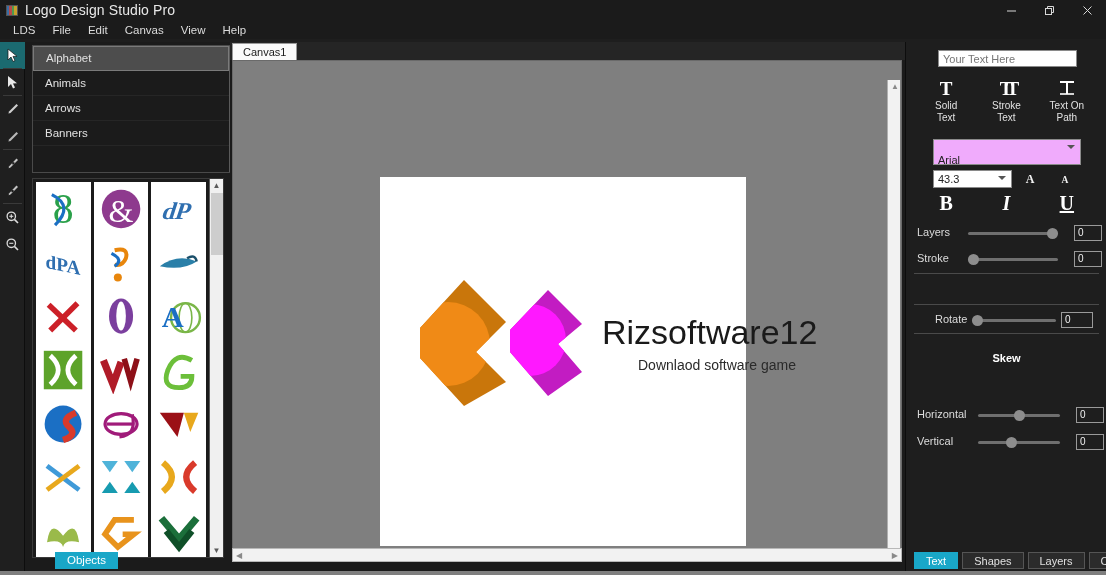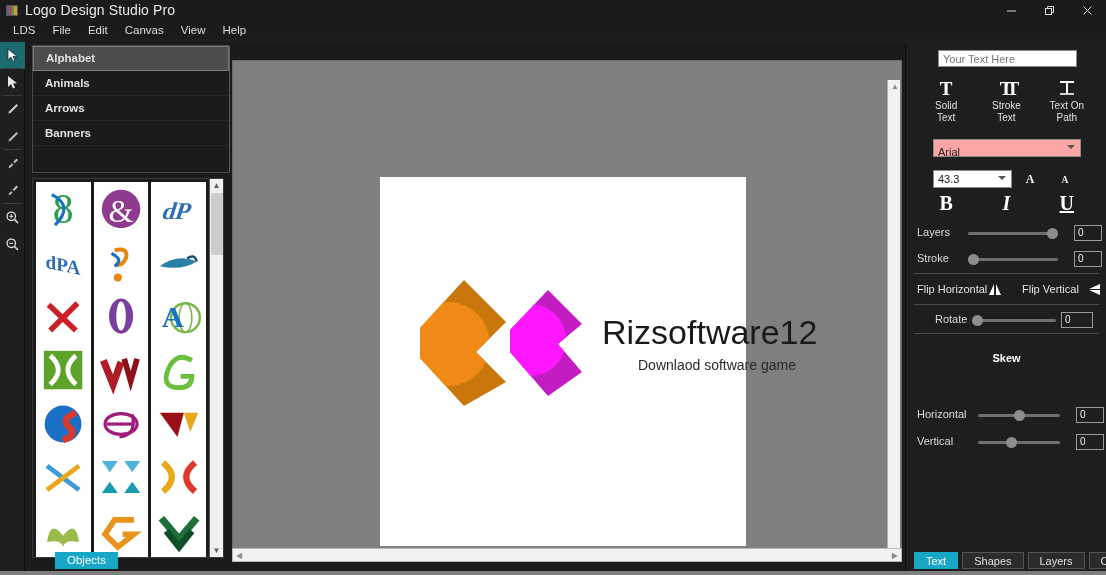--- a/index.html
+++ b/index.html
@@ -54,21 +54,21 @@
   }
   .tool svg { display: block; }
 
   
   .leftpanel {
     position: absolute; left: 25px; top: 42px; width: 205px; height: 533px;
     background: #1b1b1b;
   }
   .cat-list-wrap {
     position: absolute; left: 7px; top: 3px; width: 212px; height: 128px;
-    background: #1b1b1b; border: 1px solid #4a4a4a; display: flex; font-weight: bold;
+    background: #1b1b1b; border: 1px solid #4a4a4a; display: flex;
   }
   .cat-list { flex: 1; overflow: hidden; }
   .cat-item {
     height: 25px; line-height: 25px; padding-left: 12px;
     color: #e0e0e0; font-size: 11.5px; border-bottom: 1px solid #262626;
   }
   .cat-item.selected { background: #4d4d4d; border: 1px solid #7a7a7a; line-height: 23px; }
 
   .vscroll {
     width: 14px; background: #f0f0f0; border-left: 1px solid #5a5a5a;
@@ -151,22 +151,22 @@
   .mode-btn {
     width: 54px; display: flex; flex-direction: column; align-items: center;
     color: #e2e2e2; font-size: 10px; line-height: 11.5px; text-align: center;
   }
   .mode-glyph {
     font-family: "Liberation Serif", serif; font-size: 19px; color: #fff;
     height: 22px; line-height: 22px; font-weight: bold;
   }
   .font-select {
     position: absolute; left: 27px; top: 97px; width: 148px; height: 18px;
-    background: #fca5a5; border: 1px solid #8a8a8a; color: #222; font-size: 11px;
-    padding: 4px 4px; line-height: 16px;
+    background: #f0abfc; border: 1px solid #8a8a8a; color: #222; font-size: 11px;
+    padding: 12px 4px; line-height: 16px;
   }
   .sel-caret {
     position: absolute; right: 5px; top: 5px; width: 0; height: 0;
     border-left: 4px solid transparent; border-right: 4px solid transparent;
     border-top: 4px solid #555;
   }
   .size-select {
     position: absolute; left: 27px; top: 128px; width: 79px; height: 18px;
     background: #fff; border: 1px solid #8a8a8a; color: #222; font-size: 11px;
     padding: 0 4px; line-height: 16px;
@@ -477,20 +477,23 @@
         <div class="arw">▲</div>
         <div class="thumb" style="top:14px;height:62px;"></div>
         <div class="arw">▼</div>
       </div>
     </div>
 
     <div class="objects-tab">Objects</div>
   </div>
 
   <div class="canvasarea">
+    <div class="canvas-tabstrip">
+      <div class="canvas-tab">Canvas1</div>
+    </div>
 
     <div class="canvas-viewport">
       <div class="artboard">
         <div class="logo-holder">
           <svg width="480" height="140" viewBox="0 0 480 140">
             <defs>
               <clipPath id="cl1">
                   <path d="M74 8 L116 50 L86 80 L116 110 L74 134 L30 86 L30 56 Z"></path>
                 </clipPath>
               <clipPath id="cl2">
@@ -583,32 +586,20 @@
 
     <div class="slider-row" style="top:207px;">
       <div class="slider-label">Stroke</div>
       <div class="track" style="left:62px;width:90px;"></div>
       <div class="knob" style="left:62px;"></div>
       <div class="num-box" style="left:168px;">0</div>
     </div>
 
     <div class="divider" style="top:231px;"></div>
 
-    <div class="flip-row">
-      <div class="flip-label" style="left:11px;">Flip Horizontal</div>
-      <svg style="position:absolute;left:82px;top:4px;" width="14" height="13" viewBox="0 0 14 13">
-        <polygon points="6,1 6,12 1,12" fill="#fff"></polygon>
-          <polygon points="8,1 8,12 13,12" fill="#fff"></polygon>
-      </svg>
-      <div class="flip-label" style="left:116px;">Flip Vertical</div>
-      <svg style="position:absolute;left:182px;top:4px;" width="13" height="13" viewBox="0 0 13 13">
-        <polygon points="12,1 1,6 12,6" fill="#fff"></polygon>
-          <polygon points="12,7 1,7 12,12" fill="#fff"></polygon>
-      </svg>
-    </div>
 
     <div class="divider" style="top:262px;"></div>
 
     <div class="slider-row" style="top:268px;">
       <div class="slider-label" style="left:29px;">Rotate</div>
       <div class="track" style="left:66px;width:84px;"></div>
       <div class="knob" style="left:66px;"></div>
       <div class="num-box" style="left:155px;width:32px;">0</div>
     </div>
 

